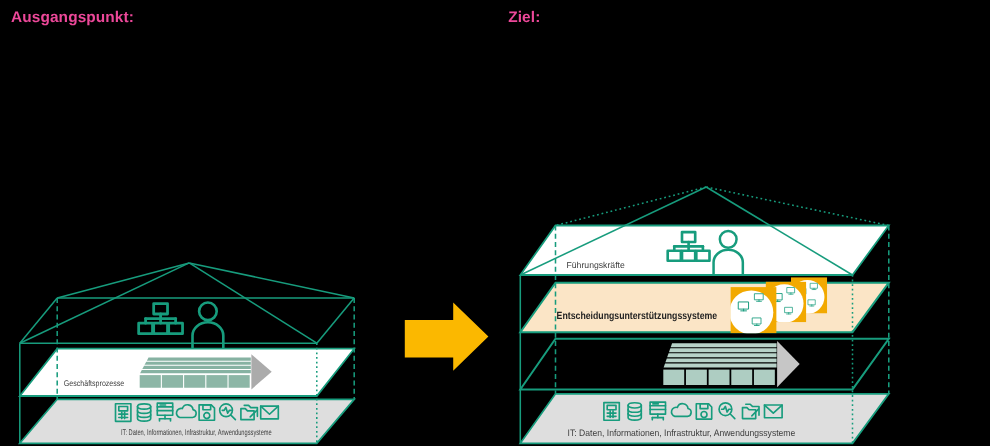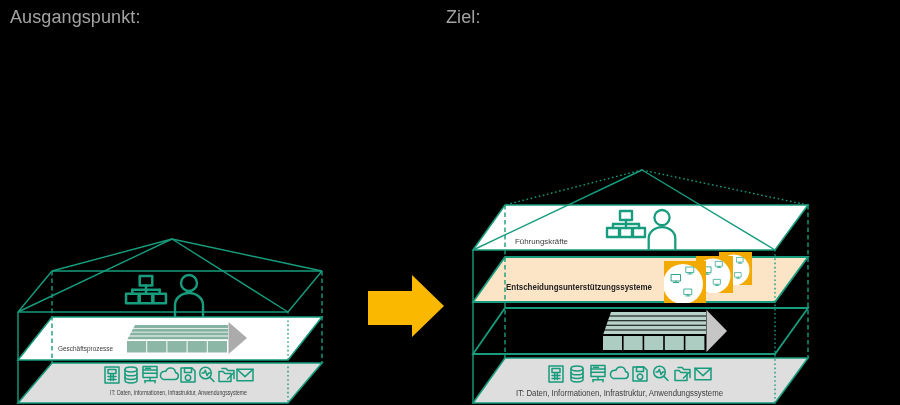--- a/index.html
+++ b/index.html
@@ -1,21 +1,21 @@
 <!DOCTYPE html>
 <html><head>
 <meta charset="utf-8">
 <style>
   html,body{margin:0;padding:0;background:#000;}
   .canvas{position:relative;width:900px;height:405px;background:#000;overflow:hidden;
           font-family:"Liberation Sans",sans-serif;}
-  .sec-title{position:absolute;top:7px;font-size:18px;font-weight:normal;color:#a3a3a3;
+  .sec-title{position:absolute;top:7px;font-size:14px;font-weight:bold;color:#ec4899;
              letter-spacing:0.1px;}
   .sec-title.left{left:10px;}
-  .sec-title.right{left:446px;}
+  .sec-title.right{left:462px;}
   svg{position:absolute;left:0;top:0;}
   
   .wire{stroke:#179C7D;stroke-width:1.4;fill:none;}
   .wire-dash{stroke-dasharray:4.5,3;}
   .wire-dot{stroke-dasharray:1.6,2.6;}
   
   .band-white{fill:#ffffff;stroke:#179C7D;stroke-width:1.6;}
   .band-gray{fill:#DEDEDE;stroke:#179C7D;stroke-width:1.6;}
   .band-orange{fill:#FBE5C6;stroke:#179C7D;stroke-width:1.8;}
   .band-wire{fill:none;stroke:#179C7D;stroke-width:1.8;}

